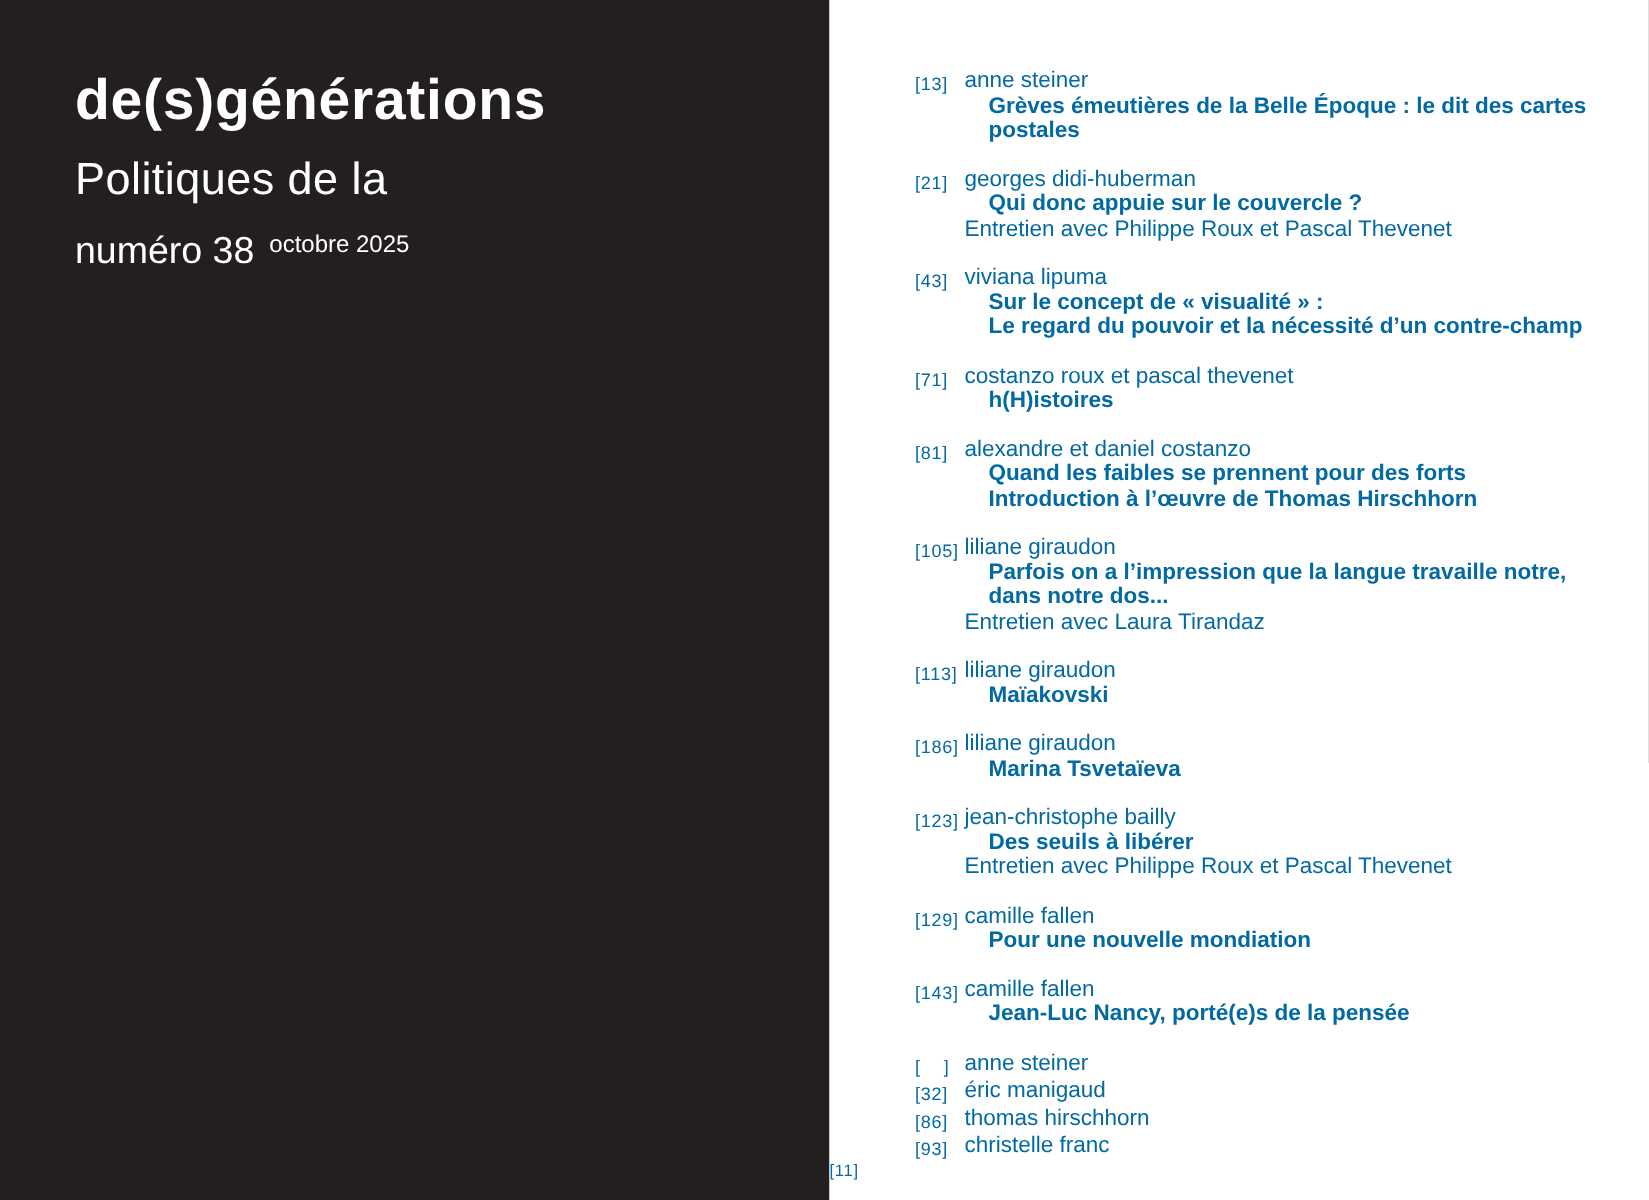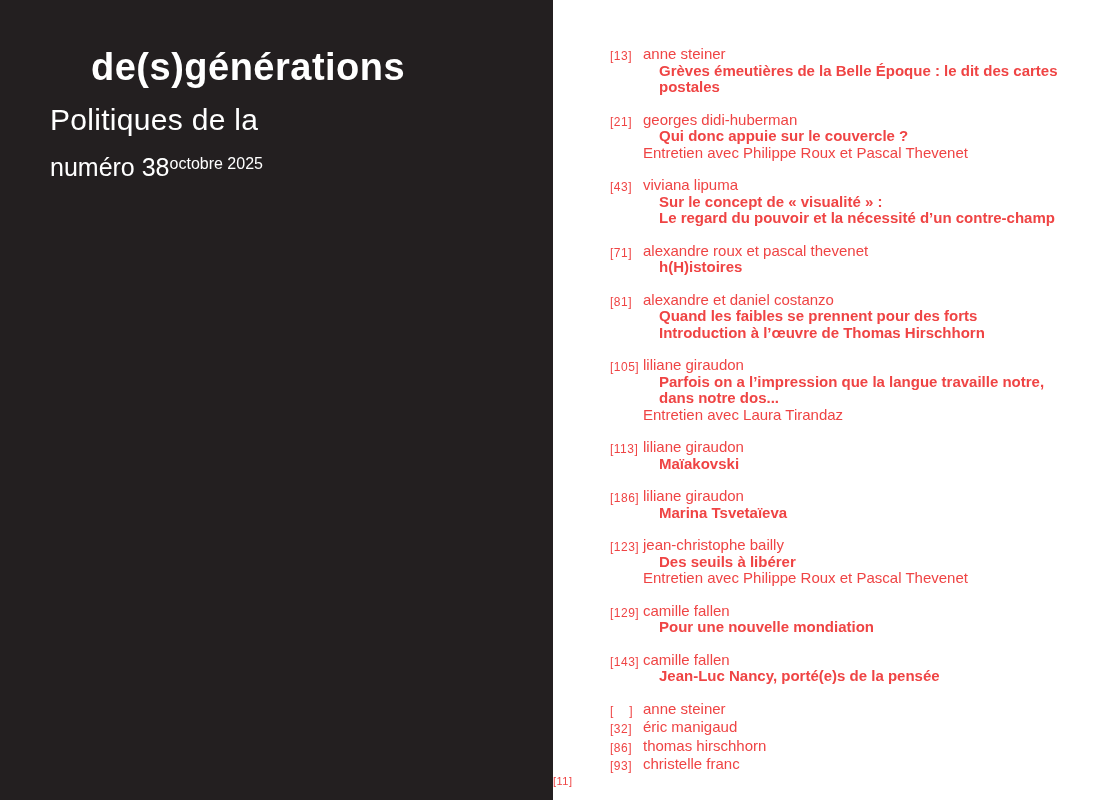--- a/index.html
+++ b/index.html
@@ -10,24 +10,24 @@
     overflow: hidden;
   }
   .spread { position: relative; width: 1099px; height: 800px; background: #ffffff; }
 
   
   .cover {
     position: absolute; left: 0; top: 0;
     width: 553px; height: 800px;
     padding: 44px 20px 0 50px;
   }
-  .cover-title { font-size: 38px; font-weight: bold; line-height: 47px; letter-spacing: 0.5px; margin-left: 41px; }
+  .cover-title { font-size: 38px; font-weight: bold; line-height: 47px; letter-spacing: 0.5px; }
   .cover-subtitle { font-size: 30px; font-weight: normal; line-height: 43px; margin-top: 7px; letter-spacing: 0.3px; }
   .cover-issue { margin-top: 12px; font-size: 25px; font-weight: normal; }
-  .cover-issue .date { font-size: 16px; position: relative; top: -7px; }
+  .cover-issue .date { font-size: 16px; position: relative; top: -7px; margin-left: 10px; }
 
   
   .page-right {
     position: absolute; left: 553px; top: 0;
     width: 546px; height: 800px;
     background: #ffffff;
   }
   .toc { position: absolute; left: 57px; top: 46px; right: 8px; }
   .entry { display: flex; align-items: flex-start; margin-bottom: 16px; }
   .bracket {
@@ -58,21 +58,21 @@
       <div>de(s)générations</div>
     </div>
     <div class="cover-subtitle">
       <div>Politiques de la</div>
     </div>
     <div class="cover-issue">
       <span>numéro 38</span><span class="date">octobre 2025</span>
     </div>
   </div>
 
-  <div class="page-right" style="color: #ef4444;">
+  <div class="page-right" style="color: #0369a1;">
     <div class="toc">
   <div class="entry">
     <div class="bracket">[13]</div>
     <div class="entry-body">
       <div class="entry-author">anne steiner</div>
       <div class="entry-title">
               <div>Grèves émeutières de la Belle Époque : le dit des cartes postales</div>
             </div>
 
     </div>
@@ -97,21 +97,21 @@
               <div>Sur le concept de « visualité » :</div>
               <div>Le regard du pouvoir et la nécessité d’un contre-champ</div>
             </div>
 
     </div>
   </div>
 
   <div class="entry">
     <div class="bracket">[71]</div>
     <div class="entry-body">
-      <div class="entry-author">alexandre roux et pascal thevenet</div>
+      <div class="entry-author">costanzo roux et pascal thevenet</div>
       <div class="entry-title">
               <div>h(H)istoires</div>
             </div>
 
     </div>
   </div>
 
   <div class="entry">
     <div class="bracket">[81]</div>
     <div class="entry-body">

